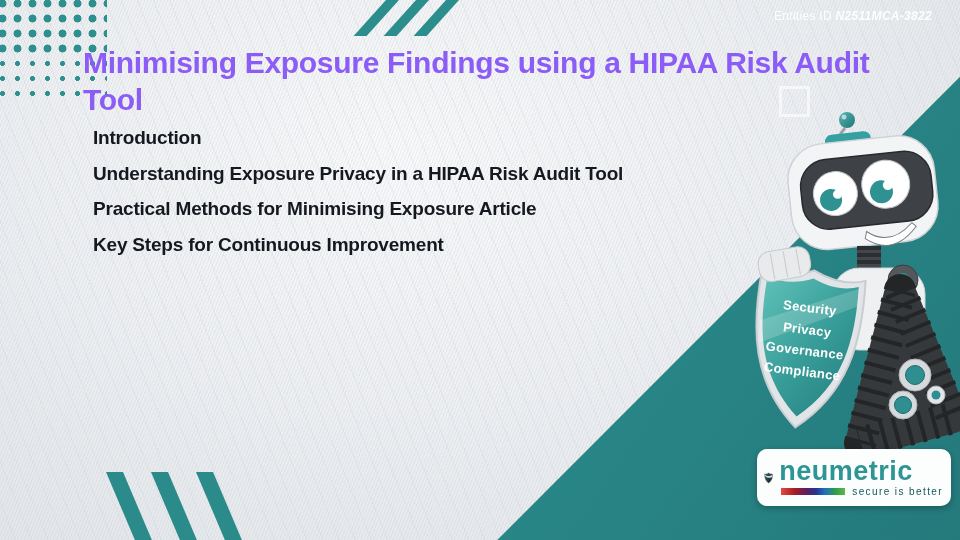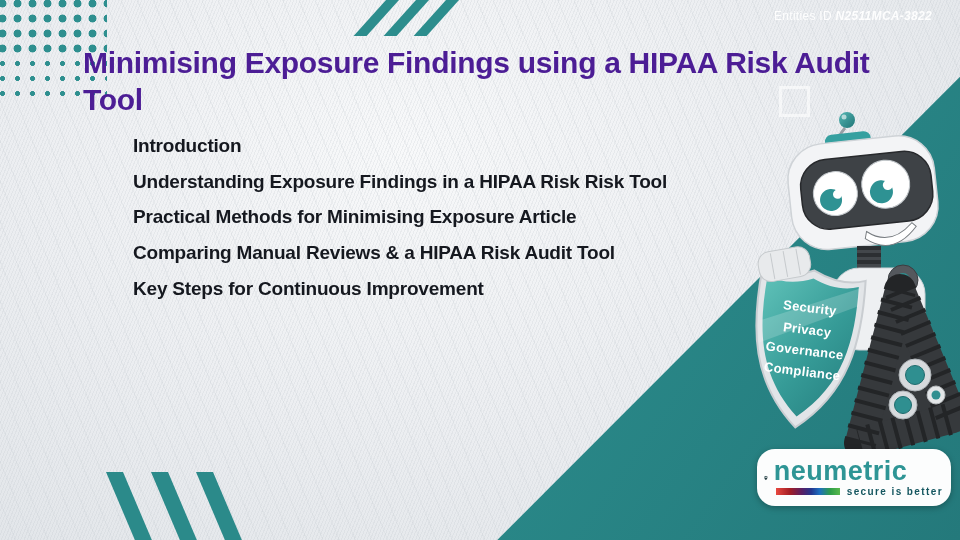--- a/index.html
+++ b/index.html
@@ -28,38 +28,38 @@
        transform:skewX(-42deg);transform-origin:top left;}
   .stripes-top .bar{width:13px;height:36px;background:#2c8d8d;}
   .stripes-bottom{position:absolute;left:106px;top:472px;height:68px;display:flex;gap:28px;
        transform:skewX(23deg);transform-origin:top left;}
   .stripes-bottom .bar{width:17px;height:68px;background:#2b8a8a;}
   
   .article{position:absolute;top:9px;right:28px;font-size:12px;letter-spacing:.3px;
        color:rgba(255,255,255,0.92);}
   .article b{font-weight:700;font-style:italic;}
   .title{position:absolute;left:83px;top:44px;width:805px;margin:0;
-       font-size:30px;line-height:37px;font-weight:700;color:#4c1d95;letter-spacing:-0.3px;}
-  .toc{position:absolute;left:93px;top:136px;margin-left:40px;}
+       font-size:30px;line-height:37px;font-weight:700;color:#8b5cf6;letter-spacing:-0.3px;}
+  .toc{position:absolute;left:93px;top:128px;}
   .toc-item{font-size:19px;font-weight:700;color:#15181f;line-height:20px;
        margin-bottom:15.7px;letter-spacing:-0.2px;white-space:nowrap;}
   
   .robot{position:absolute;left:735px;top:98px;width:230px;height:360px;}
   .shield-line{font-family:"Liberation Sans",sans-serif;font-size:13px;font-weight:700;
        fill:#ffffff;letter-spacing:.3px;}
   
   .logo-card{position:absolute;left:757px;top:449px;width:194px;height:57px;
-       background:#fcfdfd;border-radius:18px;box-shadow:0 2px 6px rgba(0,0,0,0.28);
+       background:#fcfdfd;border-radius:10px;box-shadow:0 2px 6px rgba(0,0,0,0.28);
        display:flex;align-items:center;box-sizing:border-box;padding:4px 8px 4px 7px;}
   .logo-text{margin-left:6px;display:flex;flex-direction:column;}
   .logo-word{font-size:27px;line-height:26px;font-weight:700;color:#2e9595;letter-spacing:.5px;}
   .logo-sub{display:flex;align-items:center;margin-top:2px;}
   .rainbow{display:inline-block;width:64px;height:7px;margin-left:2px;
        background:linear-gradient(90deg,#e8483f 0%,#a21d25 22%,#5a1f63 40%,#23368e 55%,#1d6fc0 68%,#2e9e48 85%,#59b94c 100%);}
-  .tagline{font-size:10px;font-weight:700;color:#14565f;letter-spacing:1.4px;margin-left:7px;white-space:nowrap;}
+  .tagline{font-size:10px;font-weight:400;color:#14565f;letter-spacing:1.4px;margin-left:7px;white-space:nowrap;}
 </style>
 </head>
 <body>
 
 <div class="stage"></div>
 <div class="hatch"></div>
 <div class="teal-triangle"></div>
 <div class="ghost-square"></div>
 
 <div class="dots-big"></div>
@@ -75,23 +75,22 @@
   <div class="bar"></div>
   <div class="bar"></div>
 </div>
 
 <div class="article"><span>Entities ID</span>&nbsp;<b>N2511MCA-3822</b></div>
 
 <h1 class="title">Minimising Exposure Findings using a HIPAA Risk Audit Tool</h1>
 
 <div class="toc">
   <div class="toc-item">Introduction</div>
-  <div class="toc-item">Understanding Exposure Findings in a HIPAA Risk Risk Tool</div>
+  <div class="toc-item">Understanding Exposure Privacy in a HIPAA Risk Audit Tool</div>
   <div class="toc-item">Practical Methods for Minimising Exposure Article</div>
-  <div class="toc-item">Comparing Manual Reviews &amp; a HIPAA Risk Audit Tool</div>
   <div class="toc-item">Key Steps for Continuous Improvement</div>
 </div>
 
 <svg class="robot" viewBox="0 0 230 360">
   <defs>
     <linearGradient id="shieldGrad" x1="0" y1="0" x2="1" y2="1">
       <stop offset="0" stop-color="#5fc1b8"></stop>
         <stop offset="0.55" stop-color="#369b97"></stop>
         <stop offset="1" stop-color="#257f7f"></stop>
     </linearGradient>

